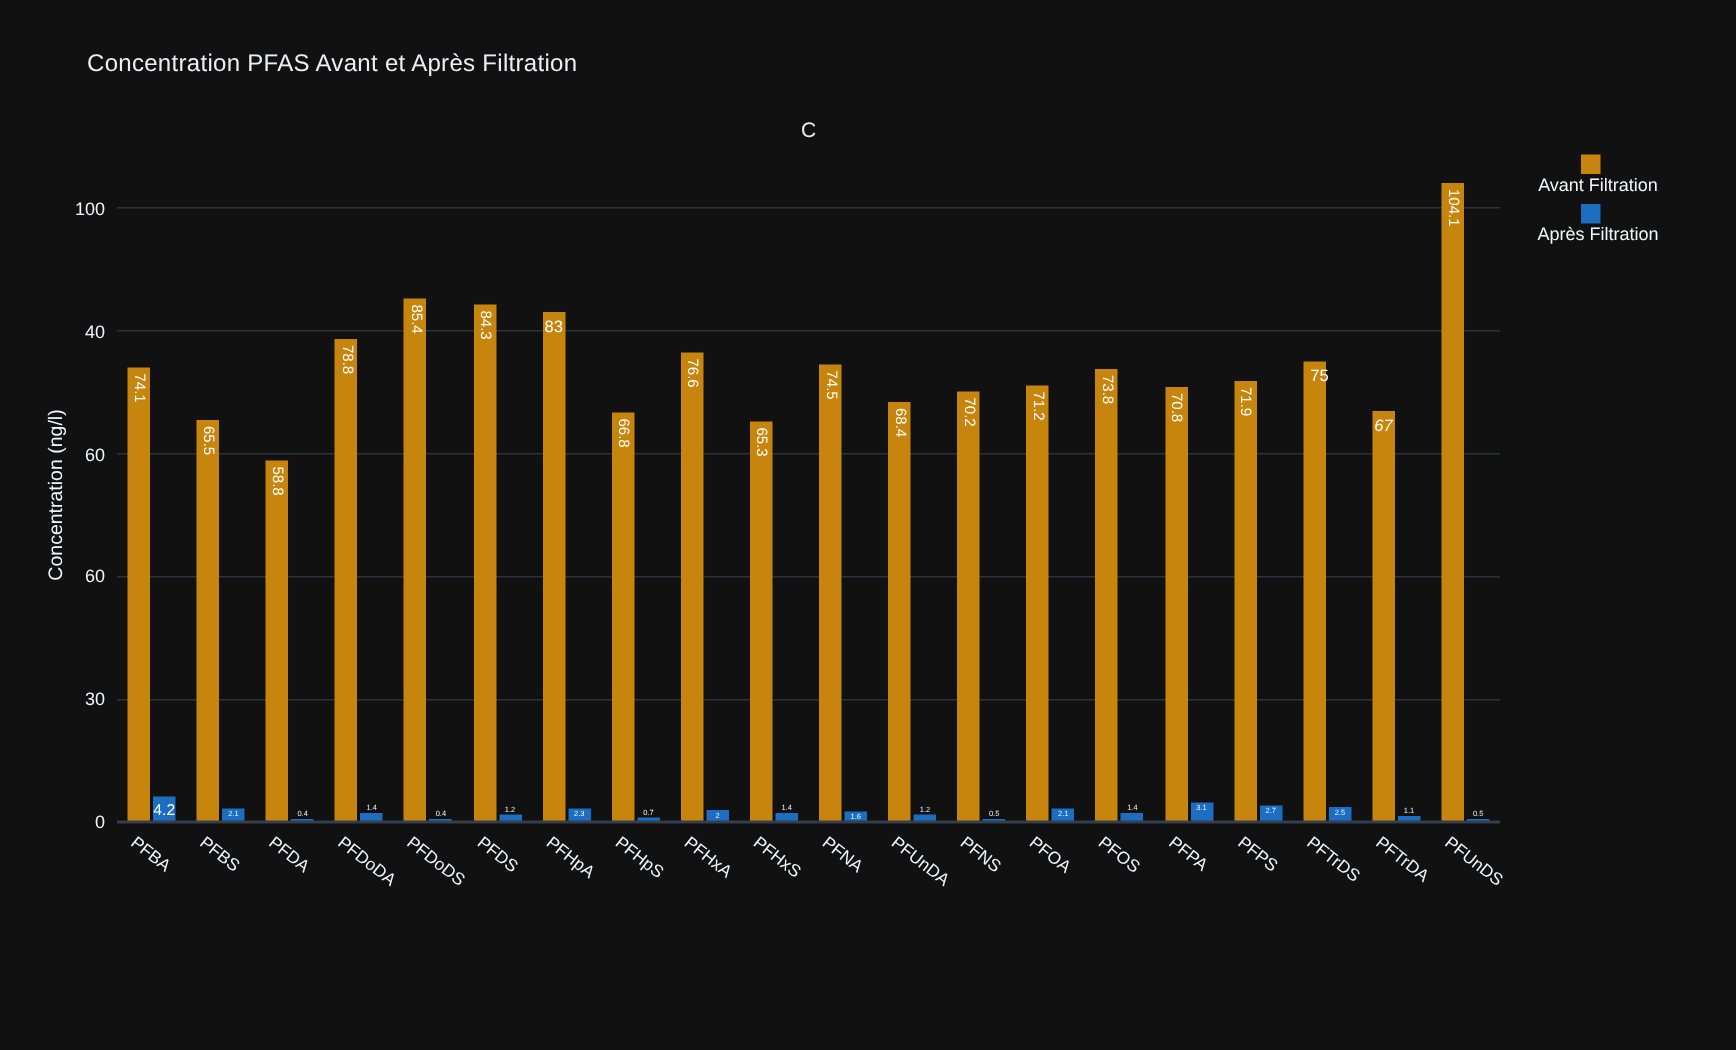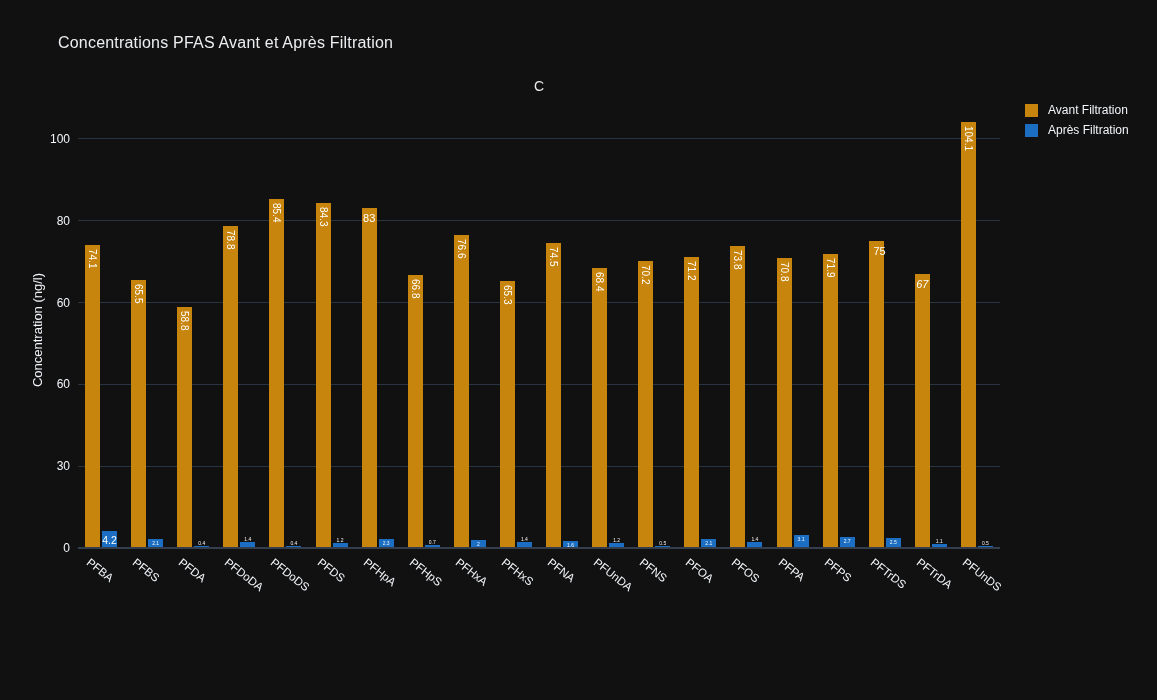--- a/index.html
+++ b/index.html
@@ -12,41 +12,41 @@
   #plot{position:absolute;left:78px;top:105px;width:922px;height:443px;overflow:visible;}
   .gridline{position:absolute;left:0;width:100%;height:1px;}
   .zeroline{position:absolute;left:0;width:100%;height:2px;}
   .ytick{position:absolute;left:-48px;width:40px;text-align:right;font-size:12px;color:#f2f5fa;}
   .xtick{position:absolute;font-size:11.5px;color:#f2f5fa;white-space:nowrap;
          transform:rotate(38deg);transform-origin:left top;}
   .bar{position:absolute;}
   .blabel{position:absolute;color:#ffffff;text-align:center;}
   .blabel.vert{writing-mode:vertical-rl;text-align:left;}
   .legend{position:absolute;left:1025px;top:103px;}
-  .legend-item{display:flex;align-items:center;margin-bottom:6px;cursor:pointer;}
+  .legend-item{display:flex;align-items:center;margin-bottom:6px;cursor:pointer;flex-direction:column;}
   .swatch{width:13px;height:13px;display:inline-block;margin-right:10px;}
   .legend-label{font-size:12px;color:#f2f5fa;}
 </style>
 </head>
 <body>
 
 <div class="stage">
-  <div class="title">Concentrations PFAS Avant et Après Filtration</div>
+  <div class="title">Concentration PFAS Avant et Après Filtration</div>
   <div class="subtitle">C</div>
   <div class="ytitle">Concentration (ng/l)</div>
   <div id="plot">
       <div class="ytick" style="top: 436px;">0</div>
       <div class="gridline" style="top: 360.69px; background: rgb(40, 52, 66);"></div>
       <div class="ytick" style="top: 354.19px;">30</div>
       <div class="gridline" style="top: 278.88px; background: rgb(40, 52, 66);"></div>
       <div class="ytick" style="top: 272.38px;">60</div>
       <div class="gridline" style="top: 197.071px; background: rgb(40, 52, 66);"></div>
       <div class="ytick" style="top: 190.571px;">60</div>
       <div class="gridline" style="top: 115.261px; background: rgb(40, 52, 66);"></div>
-      <div class="ytick" style="top: 108.761px;">80</div>
+      <div class="ytick" style="top: 108.761px;">40</div>
       <div class="gridline" style="top: 33.4511px; background: rgb(40, 52, 66);"></div>
       <div class="ytick" style="top: 26.9511px;">100</div>
       <div class="bar" style="left: 7.05px; top: 139.895px; width: 15px; height: 303.105px; background: rgb(200, 133, 13);"></div>
       <div class="blabel vert" style="left: 9.05px; top: 143.895px; font-size: 10px; line-height: 11px;">74.1</div>
       <div class="bar" style="left: 24.05px; top: 425.82px; width: 15px; height: 17.1801px; background: rgb(27, 110, 194);"></div>
       <div class="blabel" style="left: 22.05px; top: 428.82px; width: 19px; font-size: 10.5px;">4.2</div>
       <div class="xtick" style="left: 14.05px; top: 451px;">PFBA</div>
       <div class="bar" style="left: 53.15px; top: 175.073px; width: 15px; height: 267.927px; background: rgb(200, 133, 13);"></div>
       <div class="blabel vert" style="left: 55.15px; top: 179.073px; font-size: 10px; line-height: 11px;">65.5</div>
       <div class="bar" style="left: 70.15px; top: 434.41px; width: 15px; height: 8.59003px; background: rgb(27, 110, 194);"></div>

